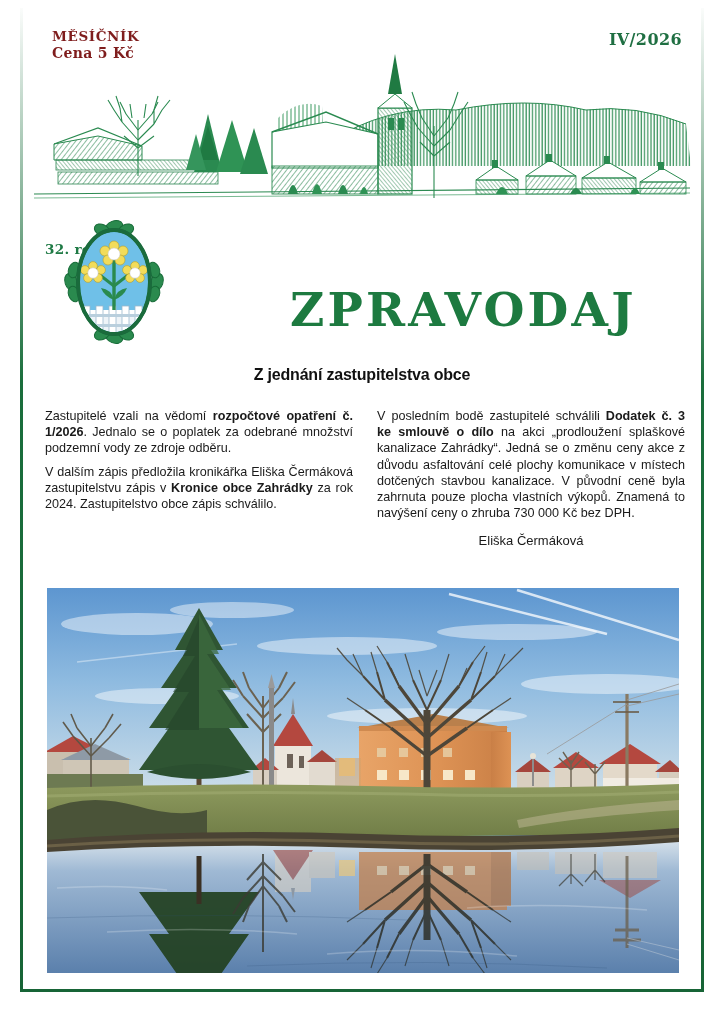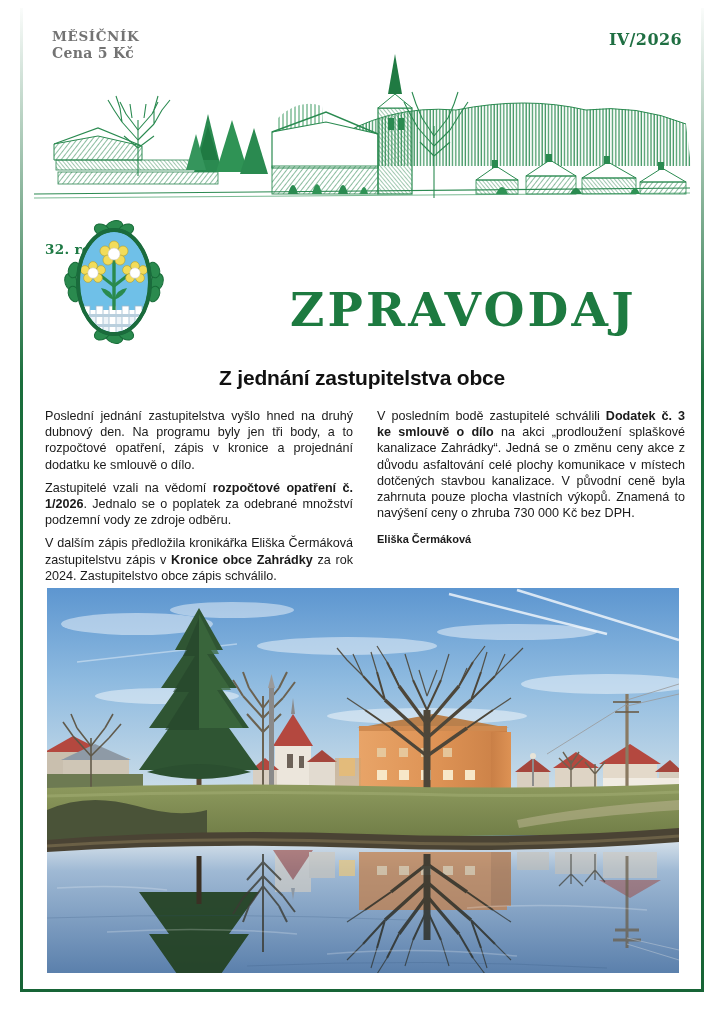--- a/index.html
+++ b/index.html
@@ -36,21 +36,21 @@
 
   
   .mast-top {
     position: absolute;
     left: 0; top: 0; width: 724px; height: 60px;
     pointer-events: none;
   }
   .kicker {
     position: absolute;
     left: 52px; top: 28px;
-    color: #737373;
+    color: #7f1d1d;
     font-family: "DejaVu Serif", serif;
     font-weight: bold;
     font-size: 13.5px;
     letter-spacing: 0.6px;
     line-height: 17px;
   }
   .kicker .l2 { font-size: 14px; letter-spacing: 0.3px; }
   .issue {
     position: absolute;
     right: 42px; top: 30px;
@@ -112,21 +112,21 @@
   }
 
   
   .headline {
     position: absolute;
     left: 0; top: 366px;
     width: 724px;
     text-align: center;
     font-family: "Liberation Sans", sans-serif;
     font-weight: bold;
-    font-size: 21px;
+    font-size: 16px;
     color: #111111;
     letter-spacing: -0.2px;
   }
 
   .columns {
     position: absolute;
     left: 45px; top: 408px;
     width: 640px;
     display: flex;
     gap: 24px;
@@ -137,24 +137,24 @@
     font-family: "Liberation Sans", sans-serif;
     font-size: 12.6px;
     line-height: 16.2px;
     color: #1a1a1a;
     text-align: justify;
     hyphens: none;
   }
   .col p b { font-weight: bold; }
   .byline {
     margin-top: 12px;
-    text-align: left;
+    text-align: center;
     font-family: "Liberation Sans", sans-serif;
-    font-weight: bold;
-    font-size: 11px;
+    font-weight: normal;
+    font-size: 13px;
     color: #1a1a1a;
   }
 
   
   .photo {
     position: absolute;
     left: 47px; top: 588px;
     width: 632px; height: 385px;
     overflow: hidden;
     background: #6f9fc8;
@@ -338,21 +338,20 @@
   </div>
 
   <div class="logotype">
     <div class="logo-line logo-2">ZPRAVODAJ</div>
   </div>
 
   <div class="headline">Z jednání zastupitelstva obce</div>
 
   <div class="columns">
     <div class="col" id="col-left">
-        <p><span>Poslední jednání zastupitelstva vyšlo hned na druhý dubnový den. Na programu byly jen tři body, a to rozpočtové opatření, zápis v kronice a projednání dodatku ke smlouvě o dílo.</span></p>
         <p><span>Zastupitelé vzali na vědomí </span><b>rozpočtové opatření č. 1/2026</b><span>. Jednalo se o poplatek za odebrané množství podzemní vody ze zdroje odběru.</span></p>
         <p><span>V dalším zápis předložila kronikářka Eliška Čermáková zastupitelstvu zápis v </span><b>Kronice obce Zahrádky</b><span> za rok 2024. Zastupitelstvo obce zápis schválilo.</span></p>
       </div>
     <div class="col" id="col-right">
       <p><span>V posledním bodě zastupitelé schválili </span><b>Dodatek č. 3 ke smlouvě o dílo</b><span> na akci „prodloužení splaškové kanalizace Zahrádky“. Jedná se o změnu ceny akce z důvodu asfaltování celé plochy komunikace v místech dotčených stavbou kanalizace. V původní ceně byla zahrnuta pouze plocha vlastních výkopů. Znamená to navýšení ceny o zhruba 730 000 Kč bez DPH.</span></p>
         <div class="byline" id="byline">Eliška Čermáková</div>
     </div>
   </div>
 
   <div class="photo">

